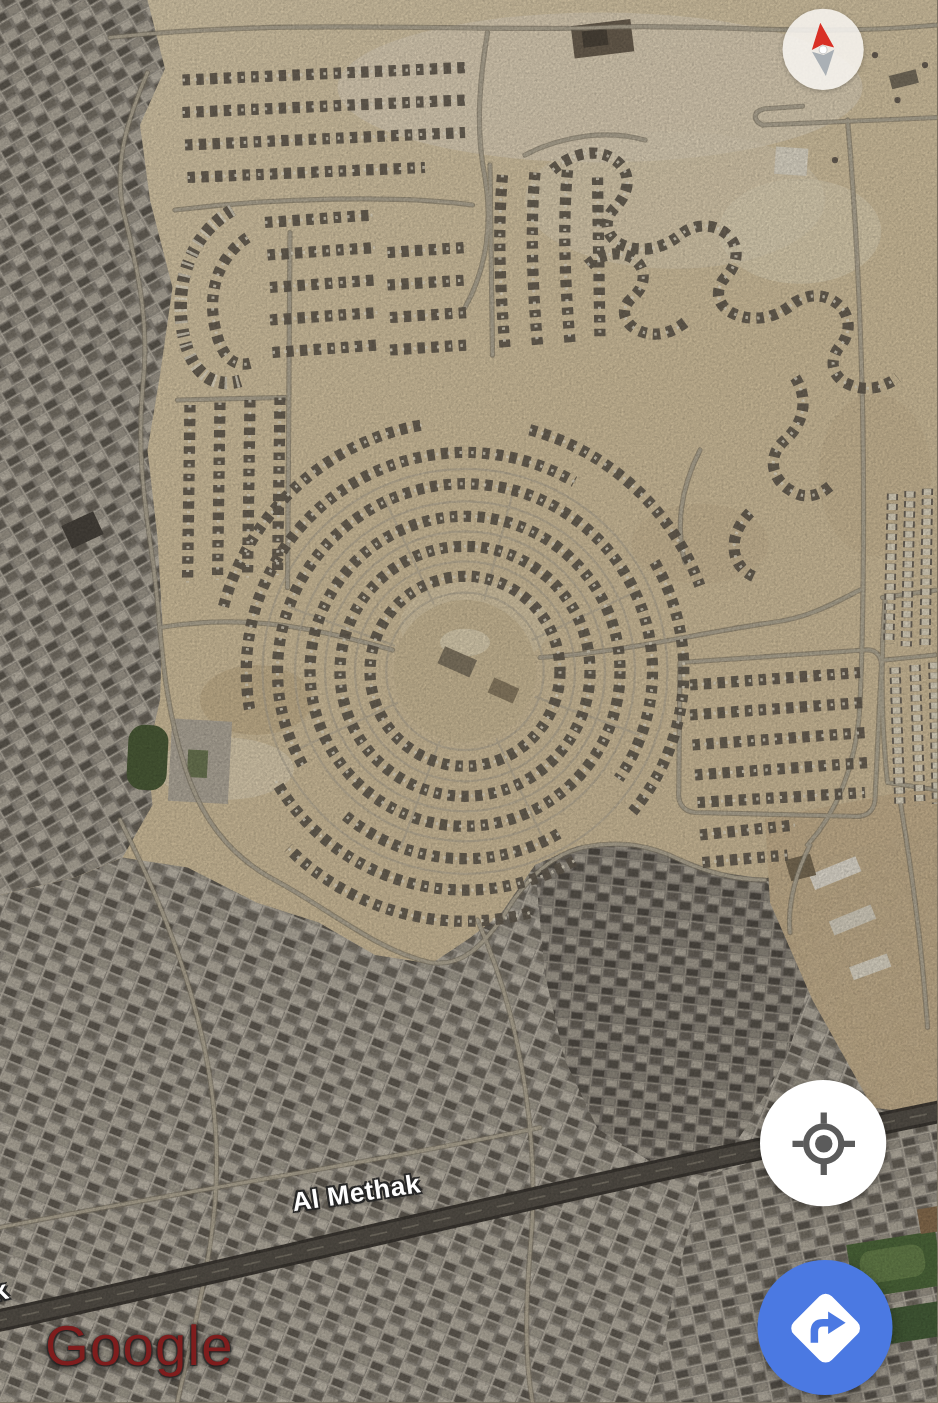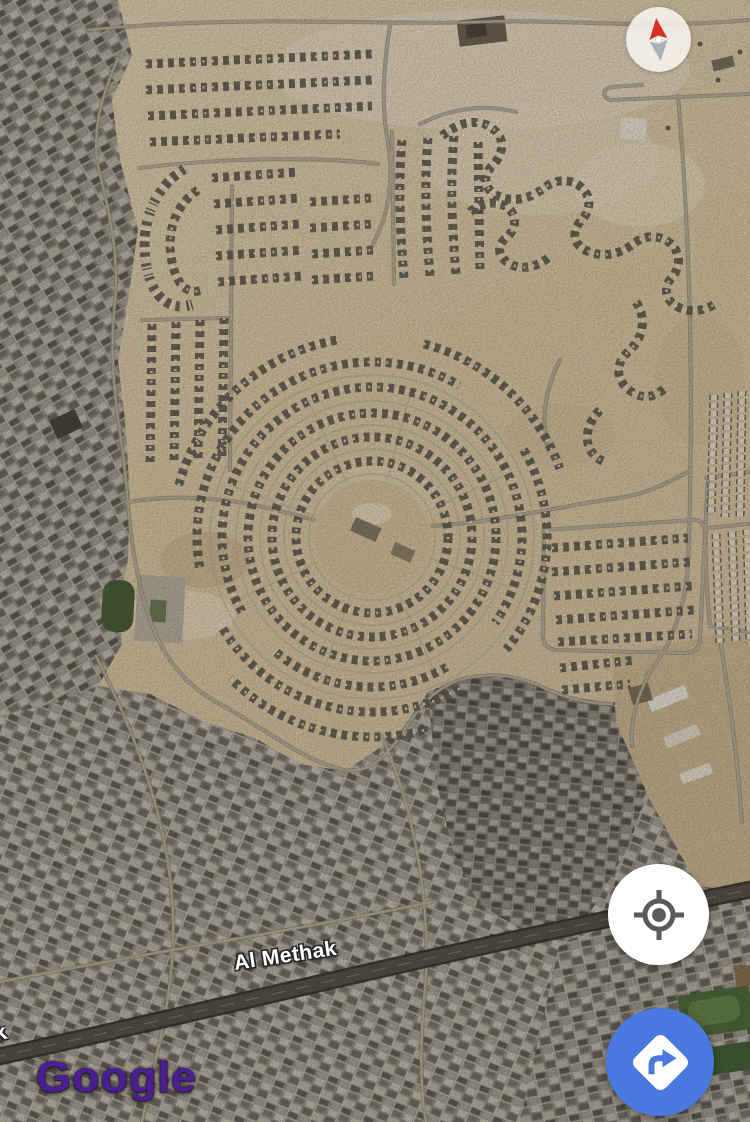--- a/index.html
+++ b/index.html
@@ -8,22 +8,22 @@
   #map-svg{position:absolute;left:0;top:0;}
 
   
   .road-label{position:absolute;color:#fff;font-weight:700;font-size:21px;
     letter-spacing:.5px;white-space:nowrap;
     text-shadow:-1.5px -1.5px 0 #262626,1.5px -1.5px 0 #262626,
                 -1.5px 1.5px 0 #262626,1.5px 1.5px 0 #262626,
                 0 2px 3px rgba(0,0,0,.55);}
   #al-methak{left:234px;top:951px;transform:rotate(-8.5deg);transform-origin:left center;}
   #left-cut-label{left:-6px;top:1020px;transform:rotate(-14deg);font-size:22px;}
-  #google-logo{position:absolute;left:36px;top:1051px;color:#4c1d95;font-size:45px;
-    font-weight:700;letter-spacing:1px;
+  #google-logo{position:absolute;left:36px;top:1051px;color:#7f1d1d;font-size:45px;
+    font-weight:400;letter-spacing:1px;
     text-shadow:0 2px 4px rgba(30,30,30,.75),0 0 3px rgba(30,30,30,.9),
                 1px 1px 0 rgba(40,40,40,.6),-1px 1px 0 rgba(40,40,40,.6);}
 
   
   .ctl{position:absolute;border-radius:50%;display:flex;align-items:center;
        justify-content:center;}
   #compass{left:626px;top:7px;width:65px;height:65px;
     background:rgba(250,248,244,.84);box-shadow:0 1px 4px rgba(0,0,0,.25);}
   #locate-btn{left:608px;top:864px;width:101px;height:101px;background:#fff;
     box-shadow:0 2px 8px rgba(0,0,0,.30);}

